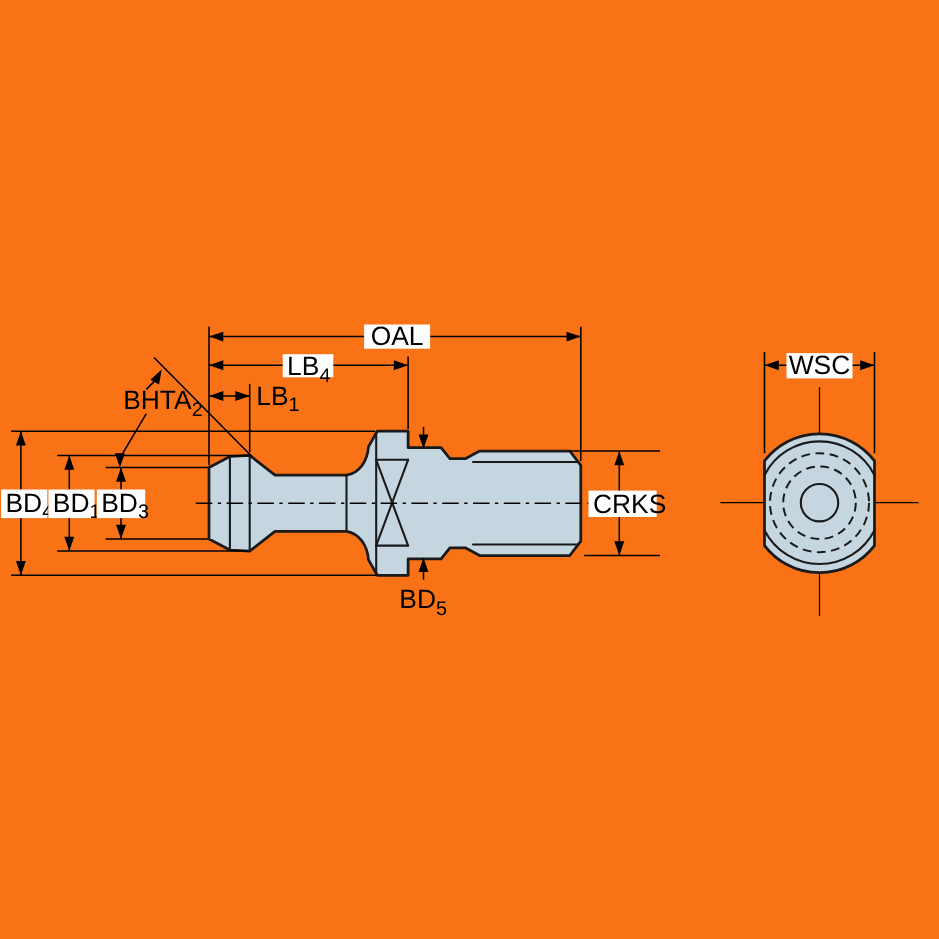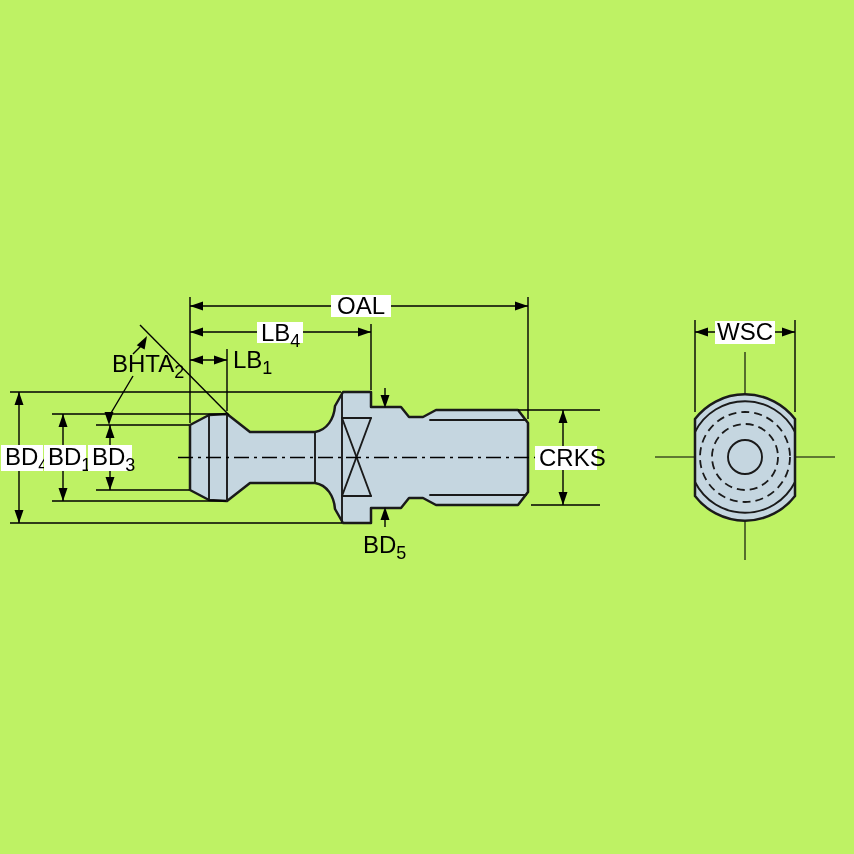--- a/index.html
+++ b/index.html
@@ -1,16 +1,16 @@
 <!DOCTYPE html>
 <html><head>
 <meta charset="utf-8">
 <style>
   html,body{margin:0;padding:0;background:#ffffff;}
-  .stage{width:854px;height:854px;position:relative;background:#bef264;overflow:hidden;}
+  .stage{width:854px;height:854px;position:relative;background:#f97316;overflow:hidden;}
   svg{display:block;}
   .outline{stroke:#1a1a1a;stroke-width:2.5;stroke-linejoin:round;stroke-linecap:round;}
   .edge{fill:none;stroke:#1a1a1a;stroke-width:1.9;stroke-linecap:round;}
   .dim{fill:none;stroke:#000000;stroke-width:1.4;}
   .cl{fill:none;stroke:#000000;stroke-width:1.3;stroke-dasharray:15 5 3 5;}
   .cross{fill:none;stroke:#000000;stroke-width:1.1;}
   .dash{fill:none;stroke:#1a1a1a;stroke-width:1.8;stroke-dasharray:8 5;}
   .ah{fill:#000000;stroke:none;}
   .bg{fill:#ffffff;stroke:none;}
   text{font-family:"Liberation Sans","DejaVu Sans",sans-serif;font-size:24px;fill:#000000;}

